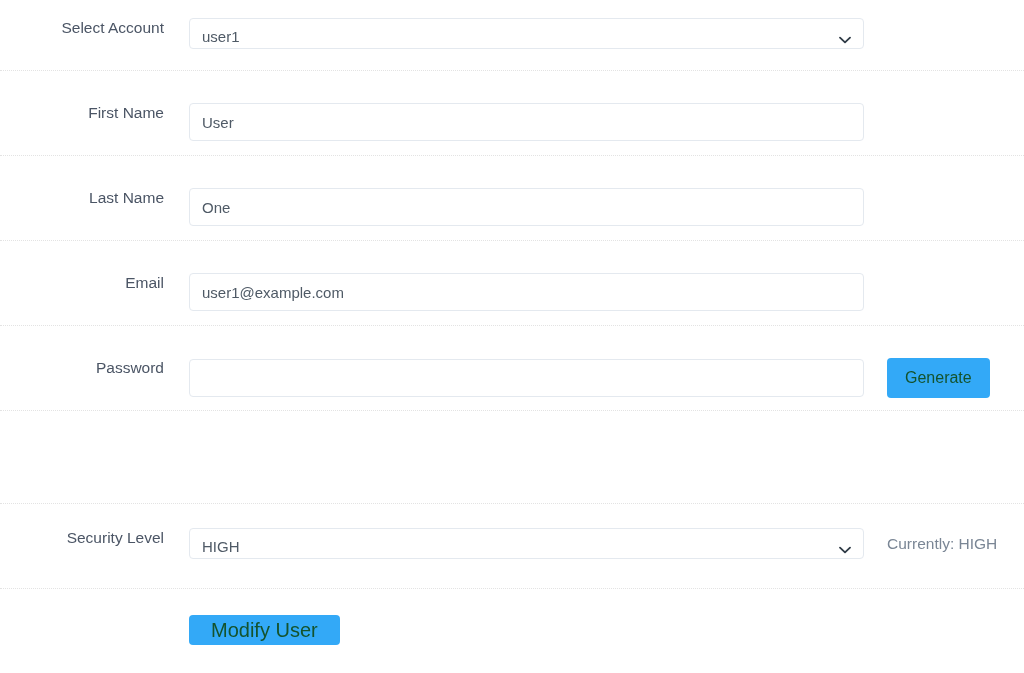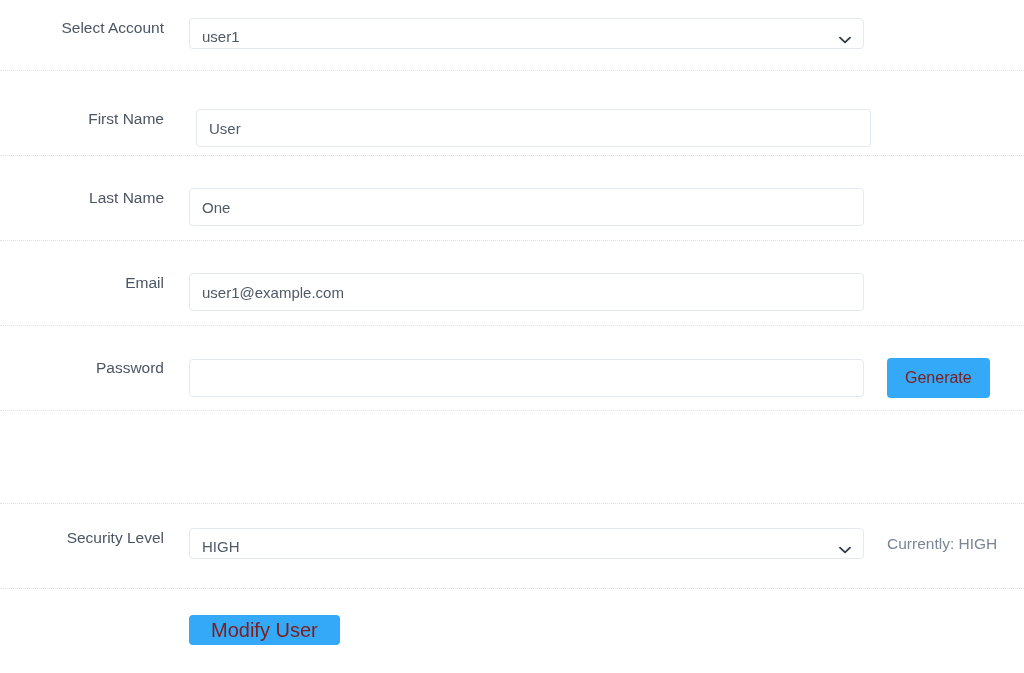--- a/index.html
+++ b/index.html
@@ -96,21 +96,21 @@
     width: 12px;
     height: 8px;
     color: #2f3b46;
   }
 
   
   .btn {
     font-family: "Liberation Sans", sans-serif;
     border: none;
     border-radius: 4px;
-    color: #7f1d1d;
+    color: #14532d;
     background: #33a9f7;
     cursor: pointer;
     line-height: 1;
     white-space: nowrap;
   }
   .btn-generate {
     font-size: 16px;
     padding: 11px 18px 12px 18px;
     height: 40px;
   }
@@ -146,21 +146,21 @@
   .side-note {
     color: #7a8695;
     font-size: 15.5px;
     line-height: 19px;
     white-space: nowrap;
   }
 
   
   .r-select-account { position: absolute; left: 0; top: 18px; }
   .d-1             { position: absolute; left: 0; top: 70px;  width: 1024px; }
-  .r-first-name    { position: absolute; left: 0; top: 109px; gap: 7px; }
+  .r-first-name    { position: absolute; left: 0; top: 103px; }
   .d-2             { position: absolute; left: 0; top: 155px; width: 1024px; }
   .r-last-name     { position: absolute; left: 0; top: 188px; }
   .d-3             { position: absolute; left: 0; top: 240px; width: 1024px; }
   .r-email         { position: absolute; left: 0; top: 273px; }
   .d-4             { position: absolute; left: 0; top: 325px; width: 1024px; }
   .r-password      { position: absolute; left: 0; top: 358px; }
   .d-5             { position: absolute; left: 0; top: 410px; width: 1024px; }
   .r-additional    { position: absolute; left: 0; top: 450px; }
   .d-6             { position: absolute; left: 0; top: 503px; width: 1024px; }
   .r-security      { position: absolute; left: 0; top: 528px; }

